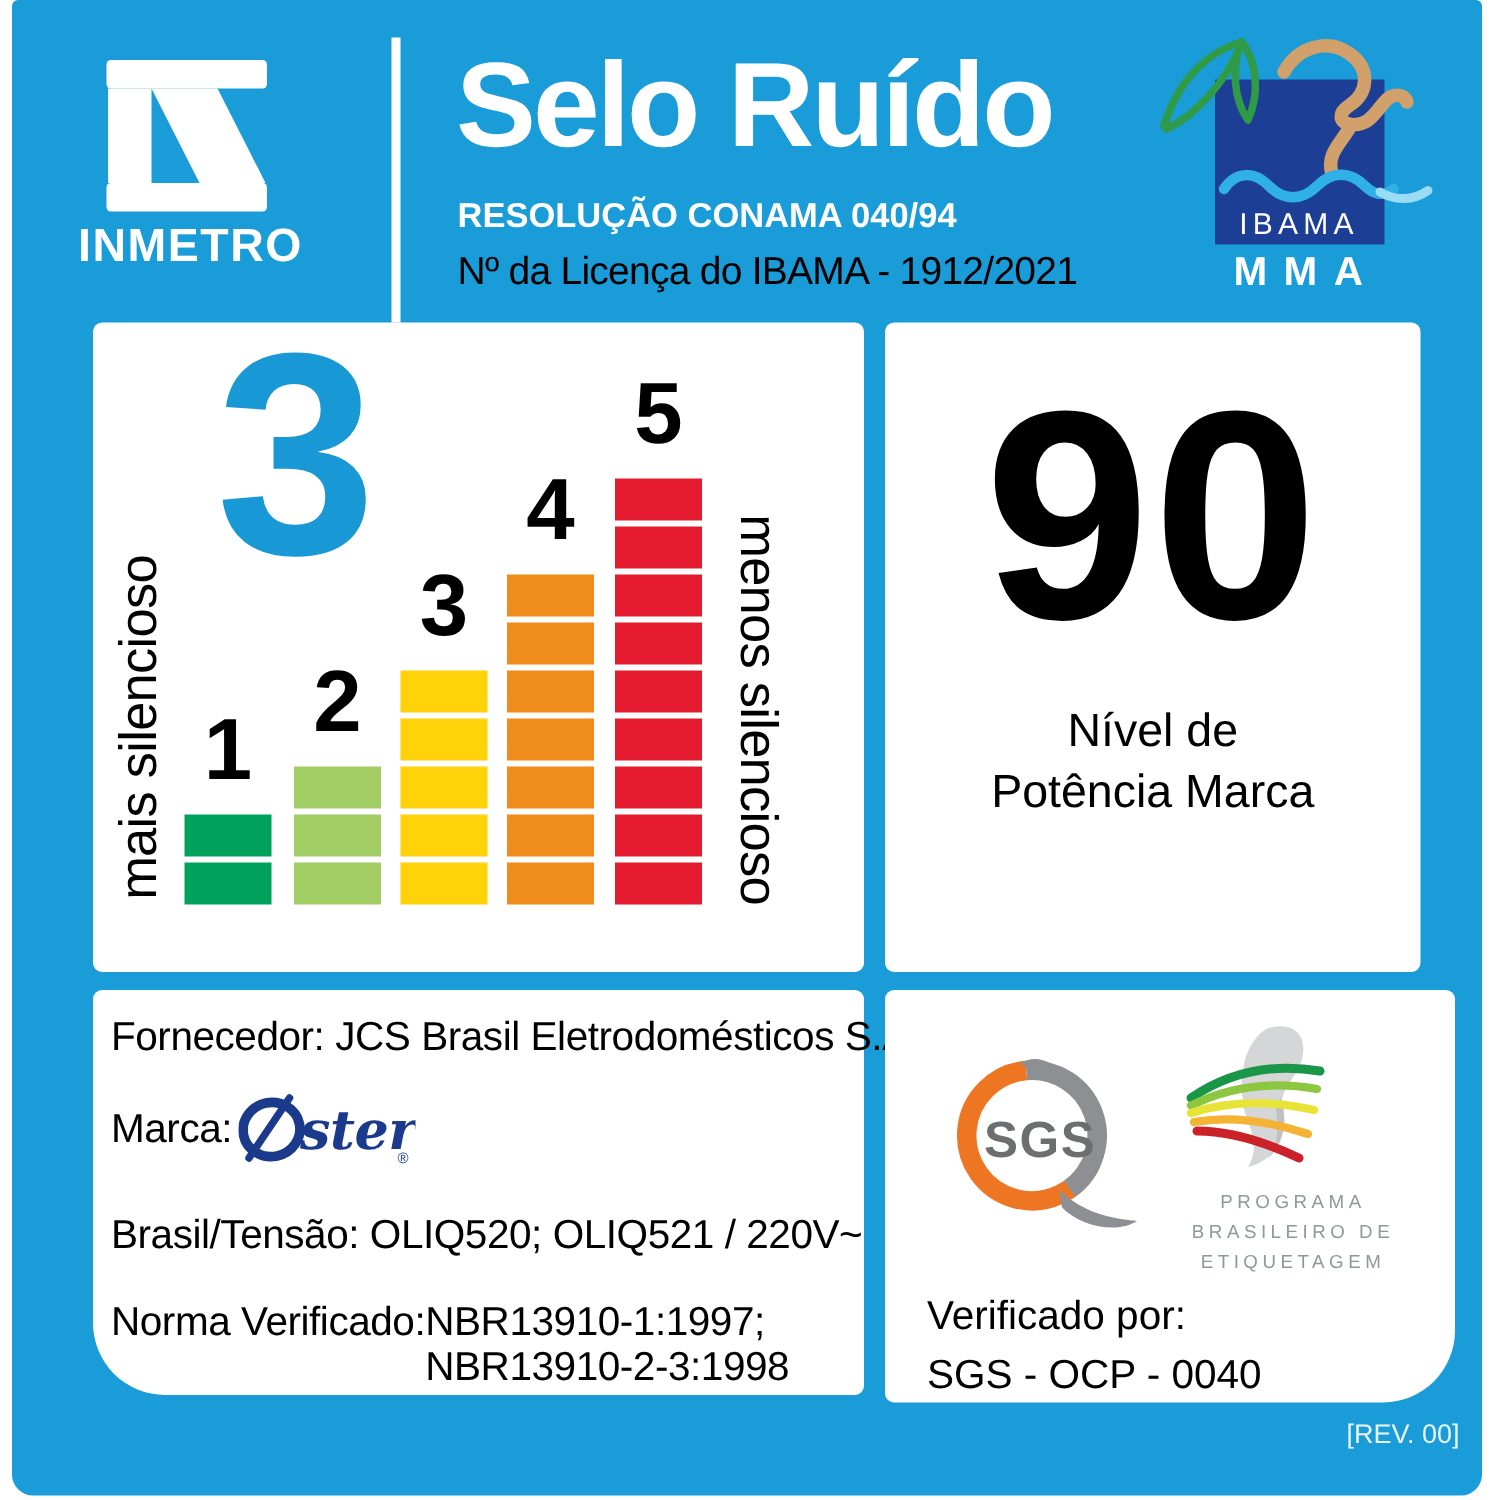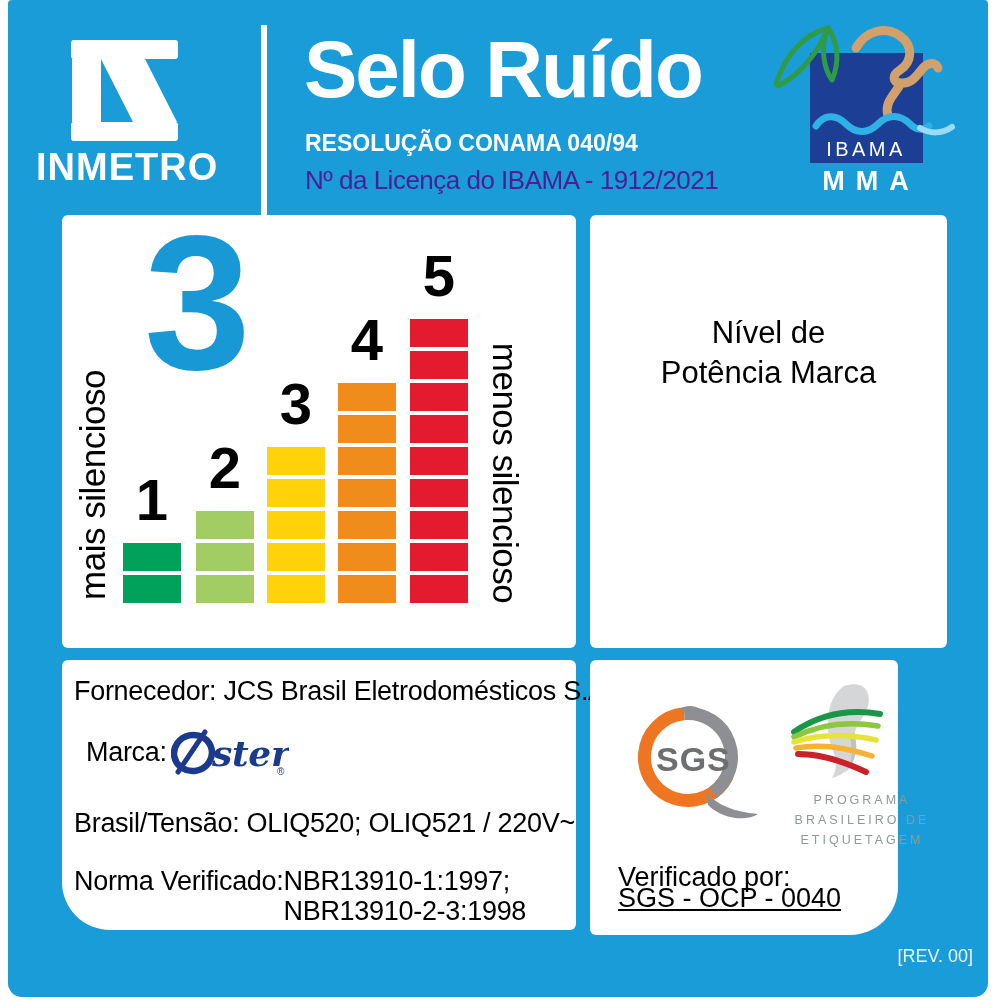--- a/index.html
+++ b/index.html
@@ -8,33 +8,33 @@
     font-family:"Liberation Sans","DejaVu Sans",sans-serif;
   }
   #label{
     position:absolute;left:8px;top:0;width:980px;height:997px;
     background:#199cd8;border-radius:4px 4px 14px 14px;
   }
   
   .inmetro-mark{position:absolute;left:54px;top:36px;width:130px;height:110px;}
   .inmetro-word{
     position:absolute;left:28px;top:146px;width:182px;text-align:center;
-    color:#fff;font-size:38px;font-weight:bold;letter-spacing:1px;
+    color:#fff;font-size:31px;font-weight:bold;letter-spacing:1px;
   }
   .hdr-divider{position:absolute;left:253px;top:25px;width:6px;height:190px;background:#fff;}
   .hdr-title{position:absolute;left:296px;top:24px;color:#fff;font-size:80px;font-weight:bold;letter-spacing:-2px;white-space:nowrap;}
   .hdr-sub1{position:absolute;left:297px;top:130px;color:#fff;font-size:23px;font-weight:bold;white-space:nowrap;}
-  .hdr-sub2{position:absolute;left:297px;top:165px;color:#4c1d95;font-size:26px;white-space:nowrap;letter-spacing:-0.5px;}
+  .hdr-sub2{position:absolute;left:297px;top:165px;color:#000000;font-size:26px;white-space:nowrap;letter-spacing:-0.5px;}
   .ibama-logo{position:absolute;left:760px;top:16px;width:190px;height:190px;}
   
   .panel{position:absolute;background:#fff;}
   #panel-chart{left:54px;top:215px;width:514px;height:433px;border-radius:6px;}
   #panel-db{left:582px;top:215px;width:357px;height:433px;border-radius:6px;}
   #panel-info{left:54px;top:660px;width:514px;height:270px;border-radius:6px 6px 6px 48px;}
-  #panel-verify{left:582px;top:660px;width:308px;height:275px;border-radius:6px 6px 48px 6px;}
+  #panel-verify{left:582px;top:660px;width:380px;height:275px;border-radius:6px 6px 48px 6px;}
   
   .big-rating{position:absolute;left:82px;top:-8px;color:#1899d6;font-size:192px;font-weight:bold;line-height:1;}
   .vlabel{position:absolute;color:#000;font-size:35px;white-space:nowrap;letter-spacing:-0.5px;}
   .vlabel.left{left:31px;top:270px;transform:translate(-50%,-50%) rotate(-90deg);}
   .vlabel.right{left:443px;top:258px;transform:translate(-50%,-50%) rotate(90deg);}
   .bar{position:absolute;display:flex;flex-direction:column;gap:4px;}
   .bar-seg{width:100%;height:28px;}
   .bar-num{position:absolute;transform:translateX(-50%);color:#000;font-size:58px;font-weight:bold;line-height:1;}
   
   .db-col{position:absolute;inset:0;display:flex;flex-direction:column;align-items:center;text-align:center;padding-top:52px;box-sizing:border-box;}
@@ -131,31 +131,32 @@
             <div class="bar-seg" style="background: rgb(228, 27, 46);"></div>
             <div class="bar-seg" style="background: rgb(228, 27, 46);"></div>
             <div class="bar-seg" style="background: rgb(228, 27, 46);"></div>
           </div>
           <div class="bar-num" style="left: 377px; bottom: 343px;">5</div>
         </div>
     </div>
 
     <div class="panel" id="panel-db">
       <div class="db-col">
+        <div class="db-value">90</div>
         <div class="db-caption">
           <div>Nível de</div>
           <div>Potência Marca</div>
         </div>
       </div>
     </div>
 
     <div class="panel" id="panel-info">
       <div class="info-row" style="top:16px;">Fornecedor: JCS Brasil Eletrodomésticos S.A.</div>
 
-      <div class="info-row marca-row" style="top:66px;margin-left:12px;">
+      <div class="info-row marca-row" style="top:66px;">
         <span>Marca:</span>
         <svg width="118" height="52" viewBox="0 0 118 52" style="margin-left:4px;" xmlns="http://www.w3.org/2000/svg">
           <ellipse cx="22" cy="27" rx="19" ry="18" fill="none" stroke="#1b3a8c" stroke-width="6.5" transform="rotate(-12 22 27)"></ellipse>
           <line x1="34" y1="6" x2="7" y2="46" stroke="#1b3a8c" stroke-width="5" stroke-linecap="round"></line>
           <text x="41" y="40" font-size="36" font-style="italic" font-weight="bold" fill="#1b3a8c" font-family="DejaVu Serif, Liberation Serif, serif">ster</text>
           <text x="106" y="49" font-size="10" fill="#1b3a8c">®</text>
         </svg>
       </div>
 
       <div class="info-row" style="top:148px;">Brasil/Tensão: OLIQ520; OLIQ521 / 220V~</div>
@@ -189,18 +190,18 @@
           <path d="M16,74 Q46,74 84,92" fill="none" stroke="#cb2229" stroke-width="6" stroke-linecap="round"></path>
         </svg>
         <div class="pbe-lines">
           <div>PROGRAMA</div>
           <div>BRASILEIRO DE</div>
           <div>ETIQUETAGEM</div>
         </div>
       </div>
 
       <div class="verify-row" style="top:202px;">Verificado por:</div>
-      <div class="verify-row" style="top:223px;text-decoration:underline;">SGS - OCP - 0040</div>
+      <div class="verify-row" style="top:241px;">SGS - OCP - 0040</div>
     </div>
 
     <div class="rev">[REV. 00]</div>
   </div>
 </div>
 
 </body></html>

